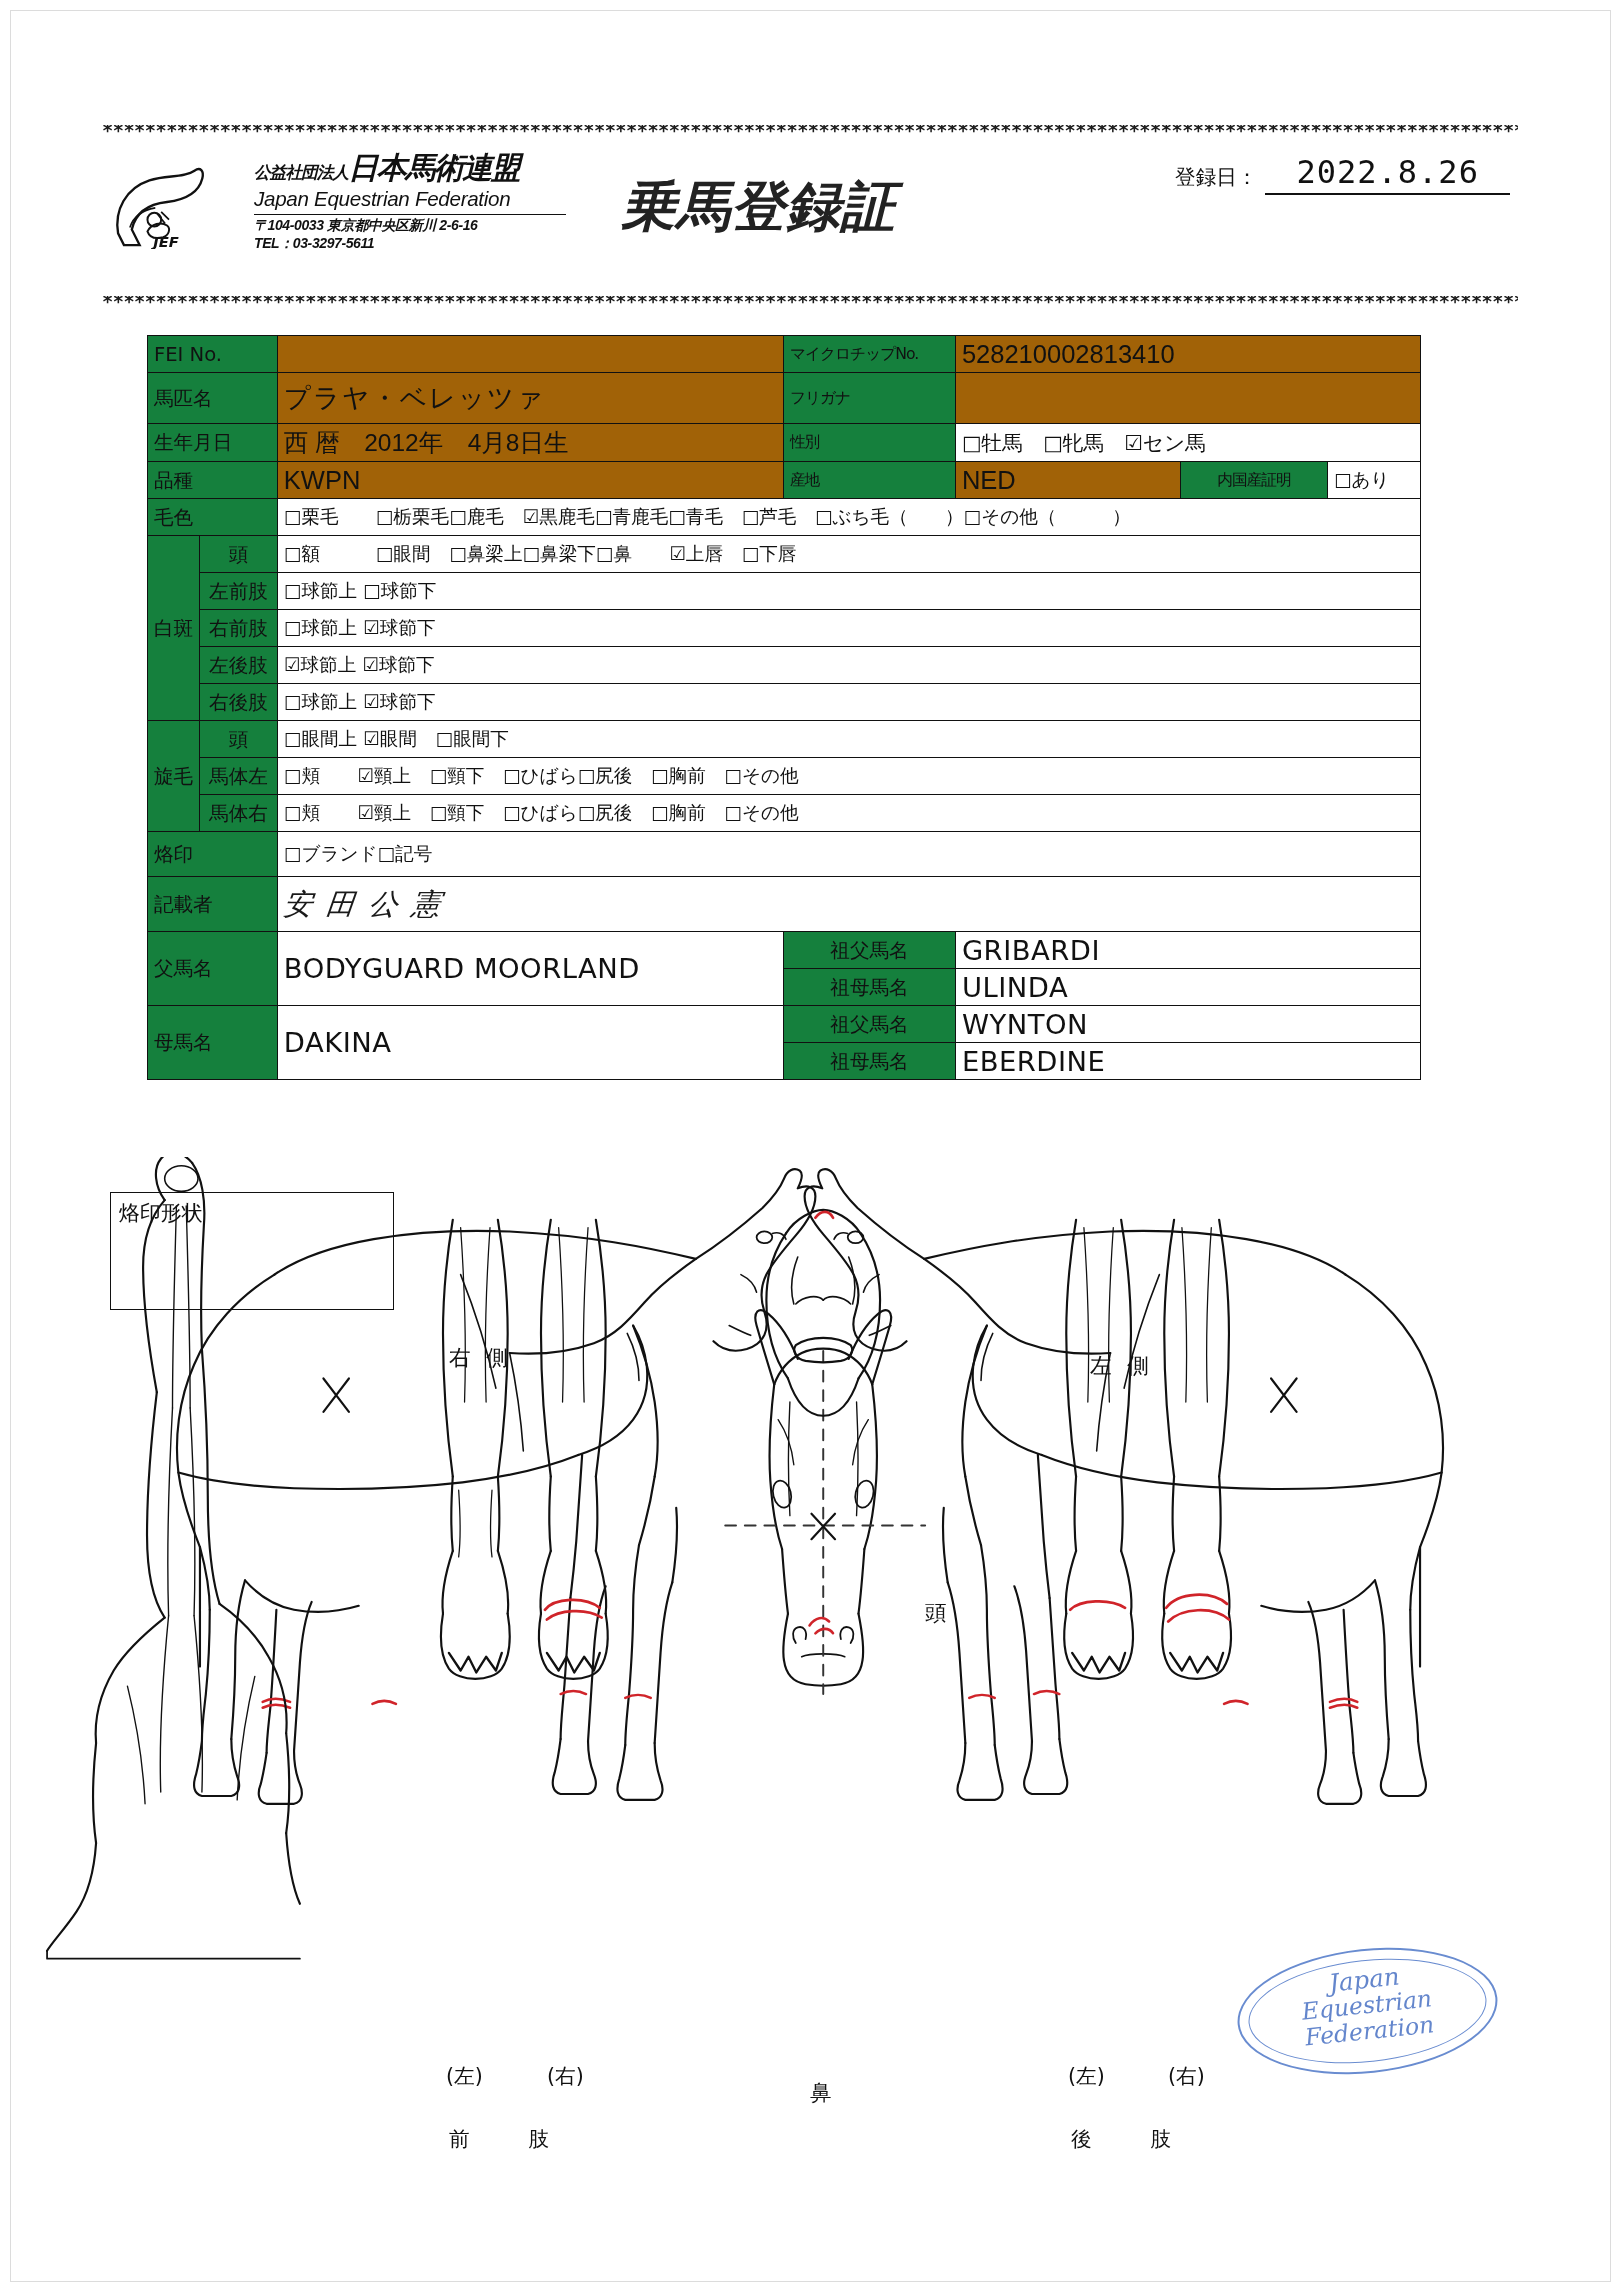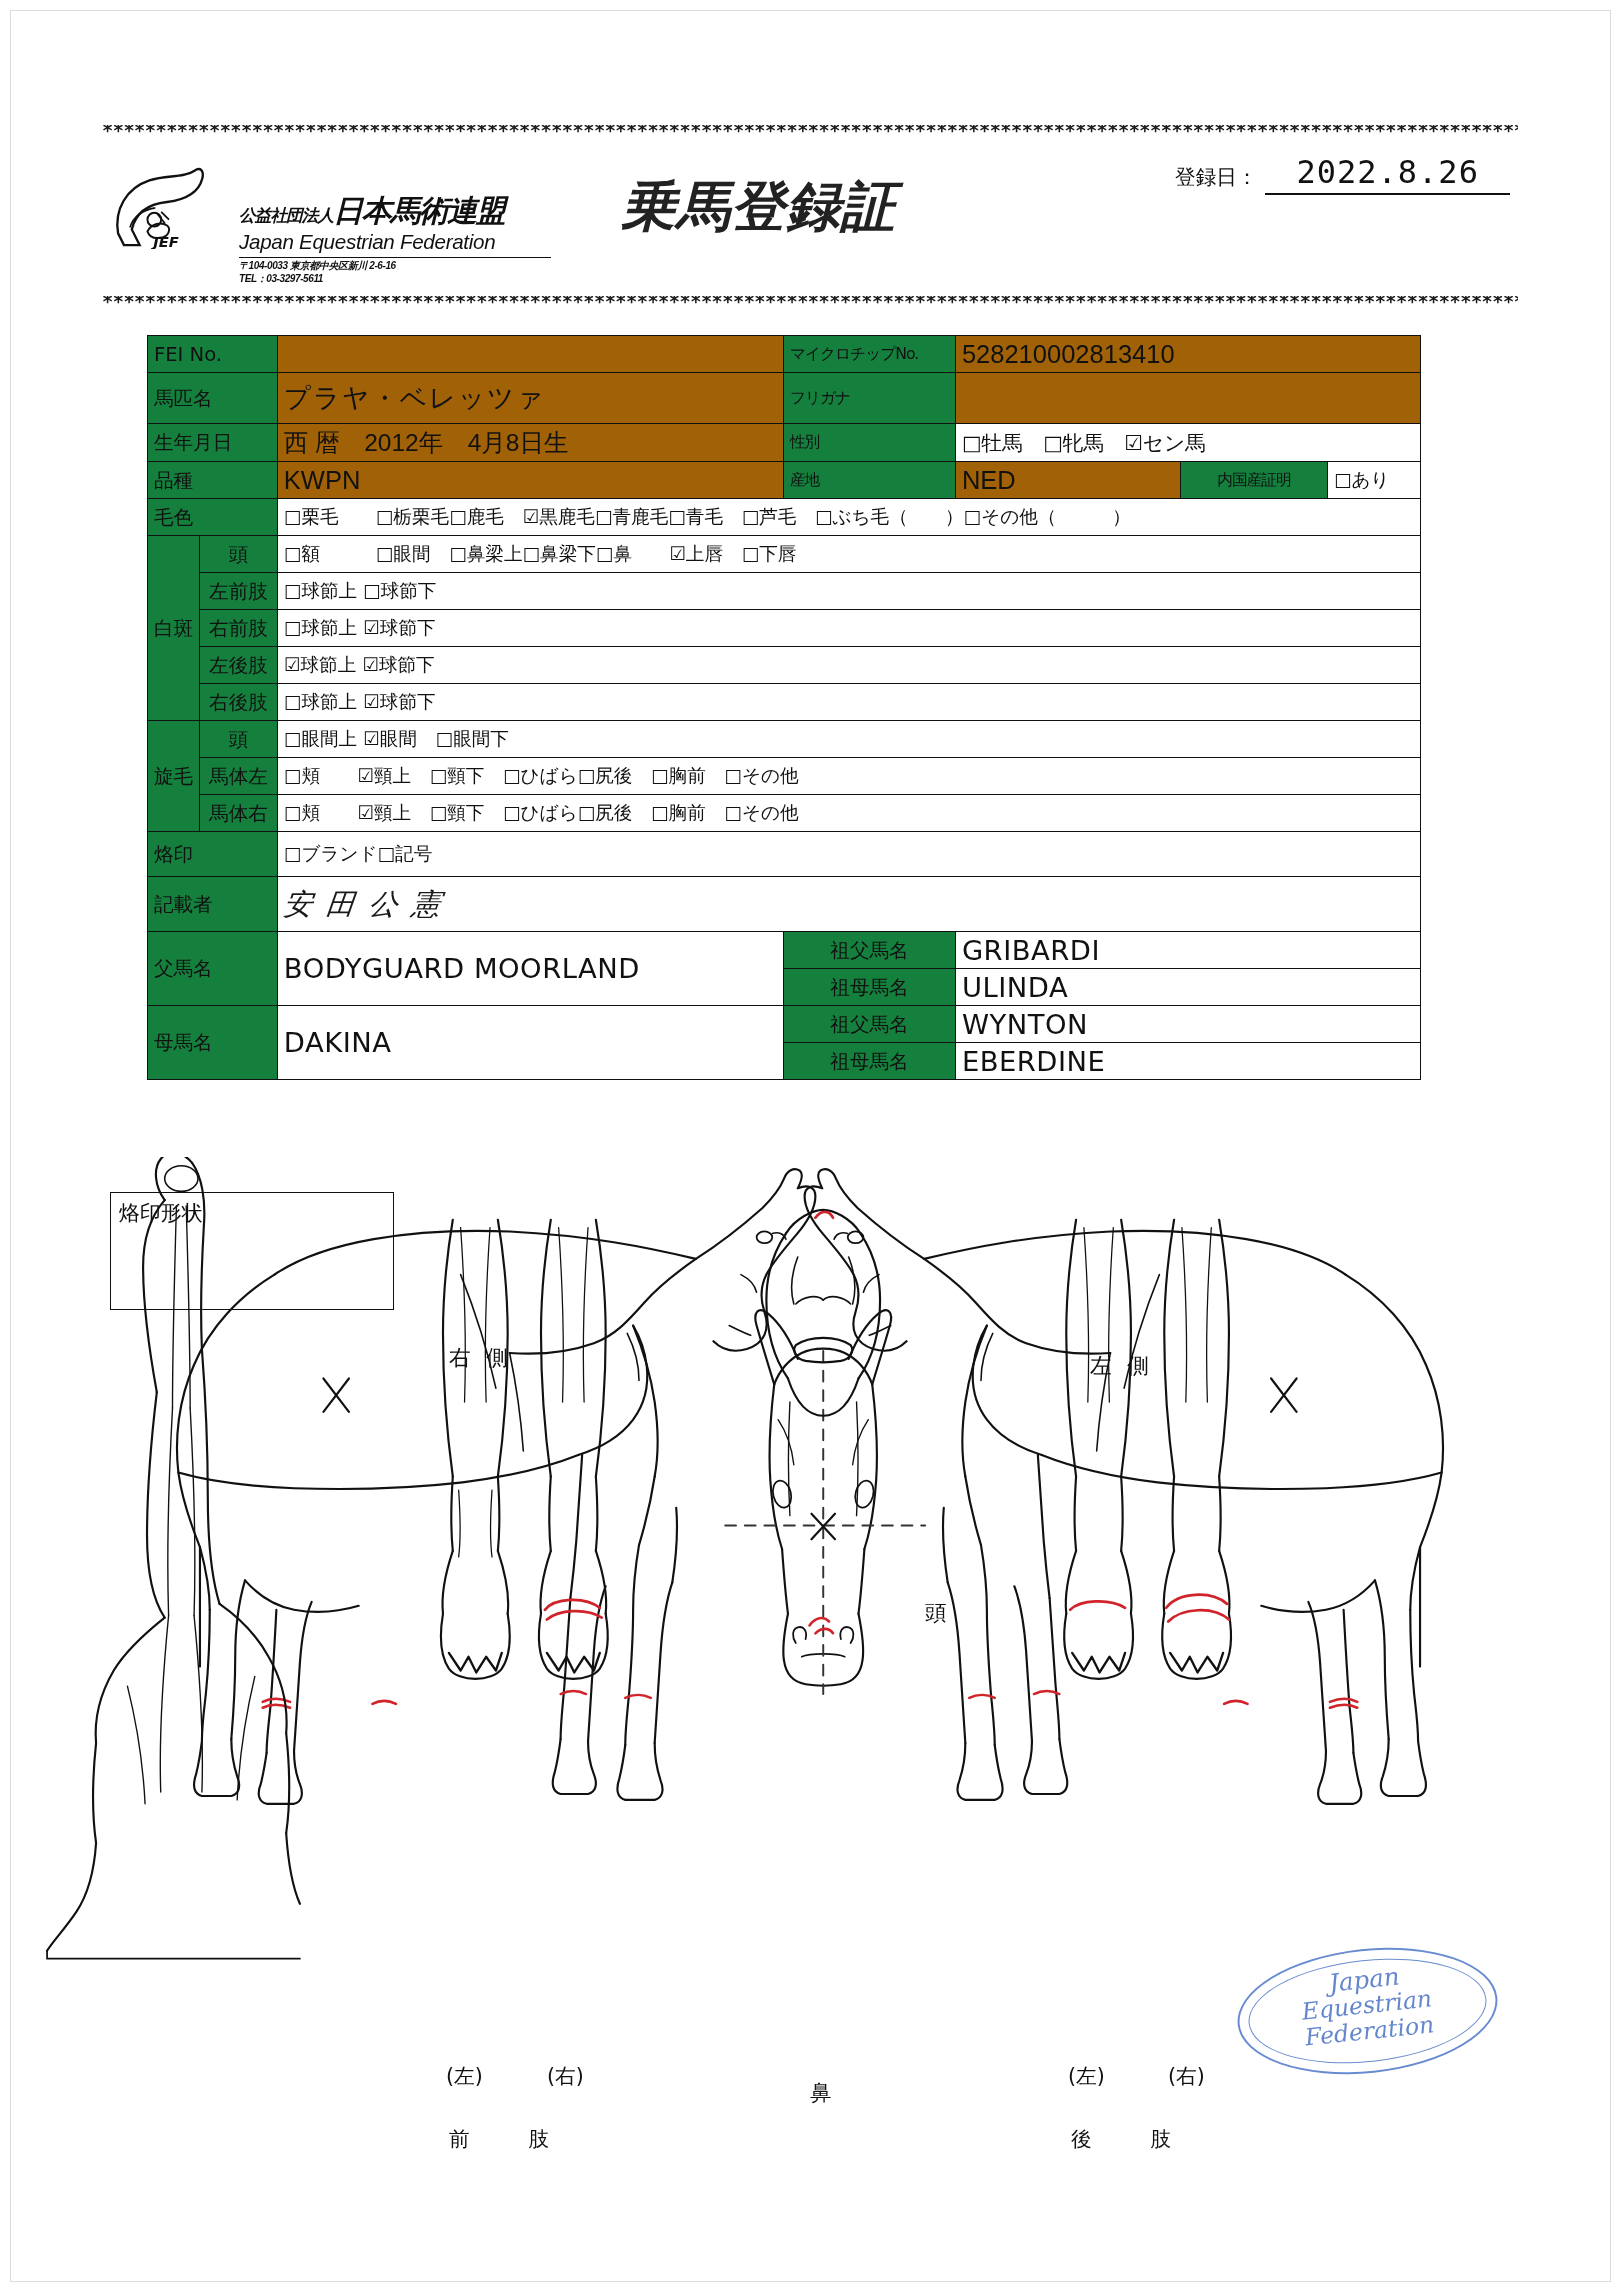--- a/index.html
+++ b/index.html
@@ -50,23 +50,22 @@
     left: 102px; top: 147px;
     width: 1416px; height: 137px;
   }
   .logo-mark {
     position: absolute;
     left: 7.8px; top: 7.8px;
     width: 118px; height: 94px;
   }
   .fed-block {
     position: absolute;
-    left: 137px; top: 5.9px;
+    left: 152px; top: 5.9px;
     width: 343px;
-    margin-top: 43px;
   }
   .fed-jp {
     font-size: 0px;
     white-space: nowrap;
     line-height: 1;
   }
   .fed-jp .small {
     font-size: 16.7px;
     font-weight: bold;
     font-style: italic;
@@ -87,21 +86,21 @@
     letter-spacing: -0.3px;
     margin-top: 3.9px;
     white-space: nowrap;
   }
   .fed-div {
     border-top: 1.5px solid #111;
     margin-top: 2.9px;
     width: 312px;
   }
   .fed-addr {
-    font-size: 10px;
+    font-size: 14px;
     font-style: italic;
     font-weight: bold;
     font-family: "Liberation Sans", sans-serif;
     line-height: 1.18;
     margin-top: 2px;
     letter-spacing: -0.4px;
     white-space: nowrap;
   }
 
   .doc-title {

